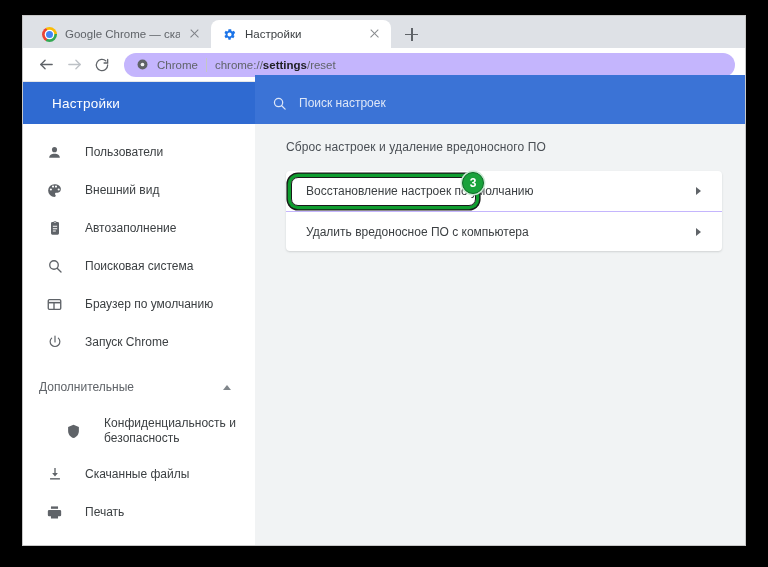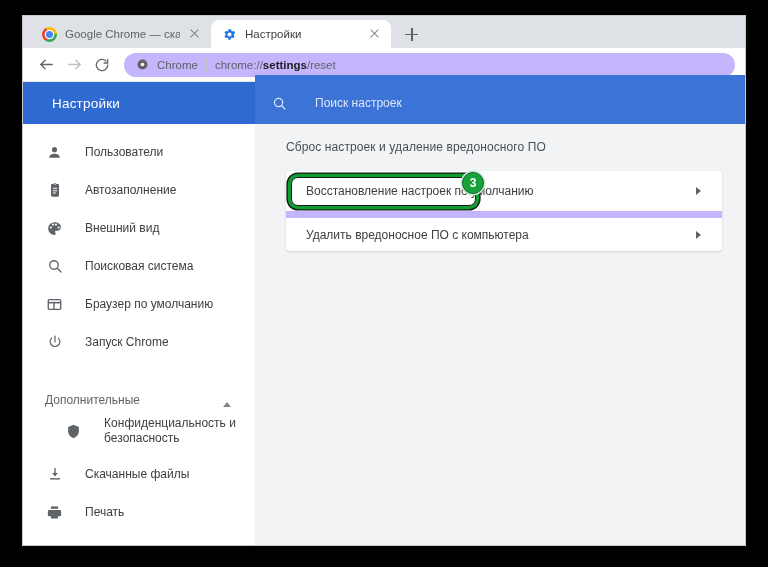--- a/index.html
+++ b/index.html
@@ -85,21 +85,21 @@
   
   .settings-header{
     height:42px;background:#2f6ad1;display:flex;align-items:center;
   }
   .settings-title{
     width:232px;padding-left:29px;box-sizing:border-box;
     color:#fff;font-size:13.5px;letter-spacing:.2px;
   }
   .search-box{
     flex:1;height:56px;background:#3b73d6;display:flex;align-items:center;
-    gap:28px;padding-left:17px;box-sizing:border-box;
+    gap:12px;padding-left:17px;box-sizing:border-box;
   }
   .search-ph{color:#dde6f7;font-size:12px;}
 
   
   .content{display:flex;height:454px;background:#fff;}
   .sidebar{
     width:232px;flex:0 0 232px;padding-top:9px;box-sizing:border-box;
     position:relative;background:#fff;
   }
   .nav-item{
@@ -108,43 +108,43 @@
   }
   .nav-ico{
     width:19px;height:19px;flex:0 0 19px;display:flex;
     align-items:center;justify-content:center;color:#5f6368;
   }
   .nav-label{font-size:12px;color:#3c4043;line-height:15px;}
   .nav-item.two-line{height:48px;align-items:center;justify-content:center;}
   .nav-item.two-line .nav-label{white-space:pre-line;}
 
   .adv-row{
-    height:40px;display:flex;align-items:flex-end;justify-content:space-between;
-    padding:0 24px 0 22px;box-sizing:border-box;margin-top:6px;
+    height:40px;display:flex;align-items:center;justify-content:space-between;
+    padding:0 24px 0 16px;box-sizing:border-box;margin-top:6px;
     font-size:12px;color:#5f6368;position:relative;
   }
   .caret-up{
     width:0;height:0;border-left:4.5px solid transparent;
     border-right:4.5px solid transparent;border-bottom:5px solid #80868b;
   }
 
   
   .main{
     flex:1;background:#f1f3f4;padding:16px 23px 0 31px;box-sizing:border-box;
   }
   .main-title{font-size:12px;color:#4a4f55;margin-bottom:17px;letter-spacing:.1px;}
   .card{
     background:#fff;border-radius:4px;box-shadow:0 1px 2px rgba(60,64,67,.18);
     overflow:visible;
   }
   .card-row{
     height:40px;display:flex;align-items:center;justify-content:space-between;
     padding:0 21px 0 20px;box-sizing:border-box;position:relative;
   }
-  .card-row + .card-row{border-top:7px solid #c4b5fd;}
+  .card-row + .card-row{border-top:1px solid #c4b5fd;}
   .card-label{font-size:12px;color:#3c4043;}
   .row-arrow{
     width:0;height:0;border-top:4px solid transparent;
     border-bottom:4px solid transparent;border-left:5px solid #5f6368;
   }
 
   
   .hl{
     position:absolute;border:1.6px solid #1a1a1a;border-radius:7px;
     box-shadow:0 0 0 3.2px #0f9d2f, 0 0 0 4.6px #1a1a1a;
@@ -243,34 +243,34 @@
           <svg width="17" height="17" viewBox="0 0 24 24" fill="currentColor">
               <circle cx="12" cy="8" r="3.6"></circle>
               <path d="M4.5 19.5c0-3.7 3.4-5.6 7.5-5.6s7.5 1.9 7.5 5.6z"></path>
             </svg>
         </span>
         <span class="nav-label">Пользователи</span>
       </div>
 
       <div class="nav-item">
         <span class="nav-ico">
+          <svg width="17" height="17" viewBox="0 0 24 24" fill="currentColor">
+              <path d="M12 3a9 9 0 000 18c1 0 1.7-.8 1.7-1.7 0-.5-.2-.9-.5-1.2-.3-.3-.5-.7-.5-1.1 0-.9.8-1.7 1.7-1.7h2A5.6 5.6 0 0021 9.6C21 5.9 17 3 12 3zM6.9 12a1.5 1.5 0 110-3 1.5 1.5 0 010 3zm3-4a1.5 1.5 0 110-3 1.5 1.5 0 010 3zm4.2 0a1.5 1.5 0 110-3 1.5 1.5 0 010 3zm3.8 4a1.5 1.5 0 110-3 1.5 1.5 0 010 3z"></path>
+            </svg>
+        </span>
+        <span class="nav-label">Внешний вид</span>
+      </div>
+
+      <div class="nav-item">
+        <span class="nav-ico">
           <svg width="16" height="16" viewBox="0 0 24 24" fill="currentColor">
               <path d="M16 3h-1.6a2.6 2.6 0 00-4.8 0H8a2 2 0 00-2 2v15a2 2 0 002 2h8a2 2 0 002-2V5a2 2 0 00-2-2zm-4-.6a1 1 0 110 2 1 1 0 010-2zM8.8 8.6h6.4v1.6H8.8zm0 3.6h6.4v1.6H8.8zm0 3.6h4.4v1.6H8.8z"></path>
             </svg>
         </span>
         <span class="nav-label">Автозаполнение</span>
-      </div>
-
-      <div class="nav-item">
-        <span class="nav-ico">
-          <svg width="17" height="17" viewBox="0 0 24 24" fill="currentColor">
-              <path d="M12 3a9 9 0 000 18c1 0 1.7-.8 1.7-1.7 0-.5-.2-.9-.5-1.2-.3-.3-.5-.7-.5-1.1 0-.9.8-1.7 1.7-1.7h2A5.6 5.6 0 0021 9.6C21 5.9 17 3 12 3zM6.9 12a1.5 1.5 0 110-3 1.5 1.5 0 010 3zm3-4a1.5 1.5 0 110-3 1.5 1.5 0 010 3zm4.2 0a1.5 1.5 0 110-3 1.5 1.5 0 010 3zm3.8 4a1.5 1.5 0 110-3 1.5 1.5 0 010 3z"></path>
-            </svg>
-        </span>
-        <span class="nav-label">Внешний вид</span>
       </div>
 
       <div class="nav-item">
         <span class="nav-ico">
           <svg width="16" height="16" viewBox="0 0 24 24" fill="none" stroke="currentColor" stroke-width="2" stroke-linecap="round">
               <circle cx="10.5" cy="10.5" r="6.4"></circle>
               <path d="M15.3 15.3L21 21"></path>
             </svg>
         </span>
         <span class="nav-label">Поисковая система</span>

